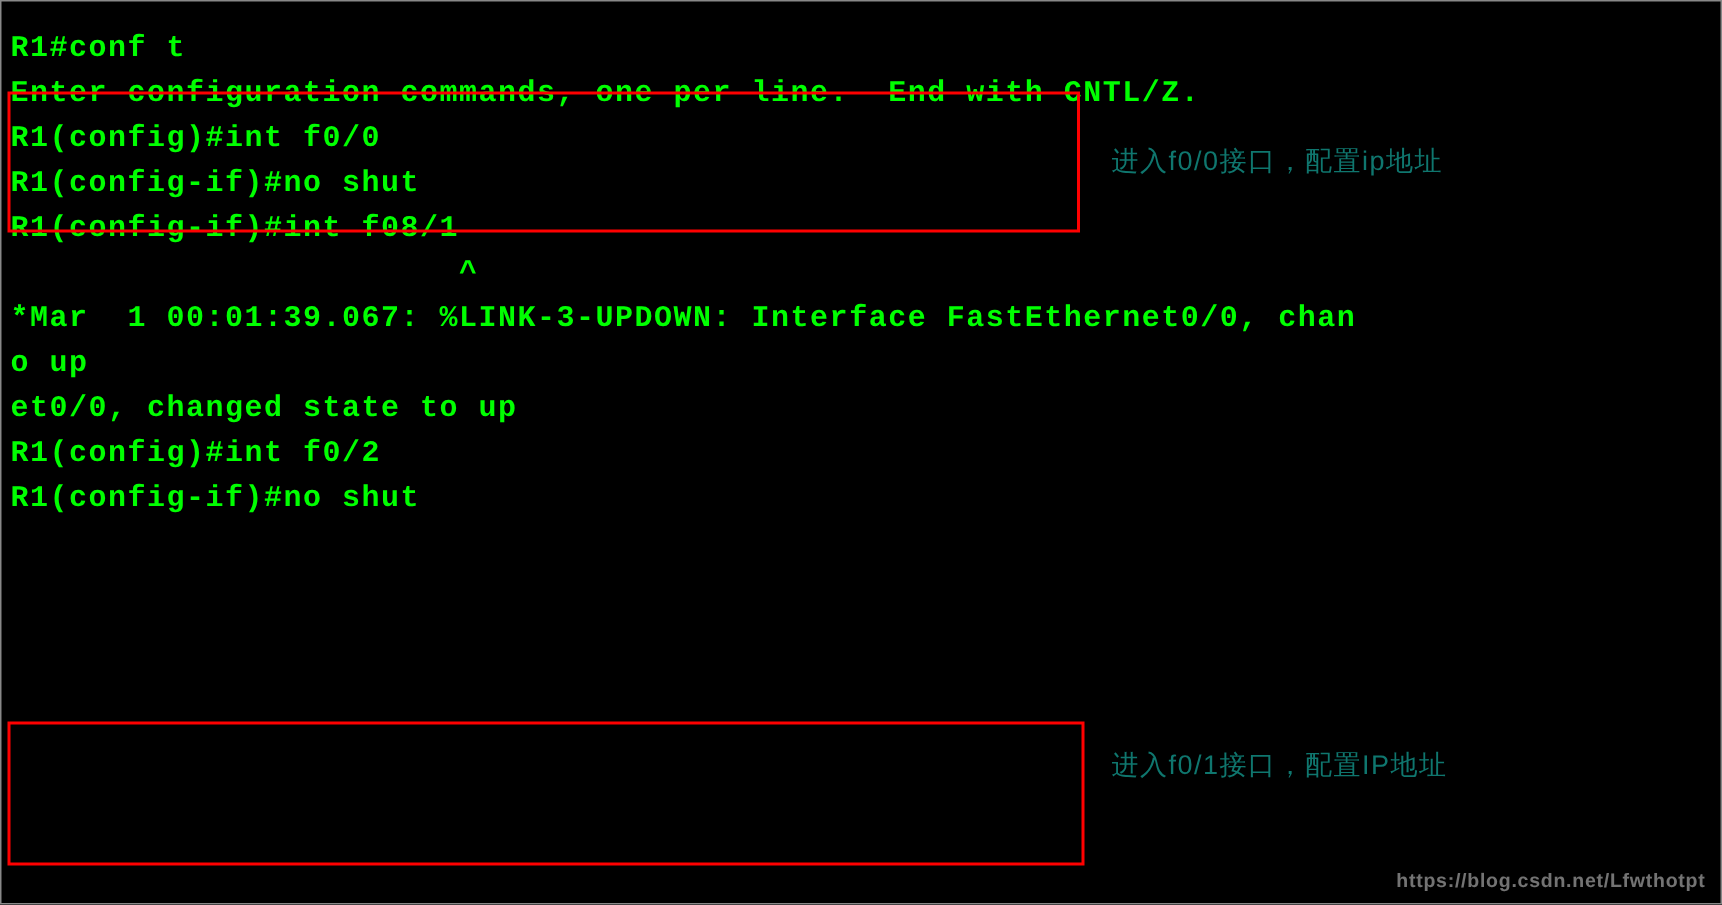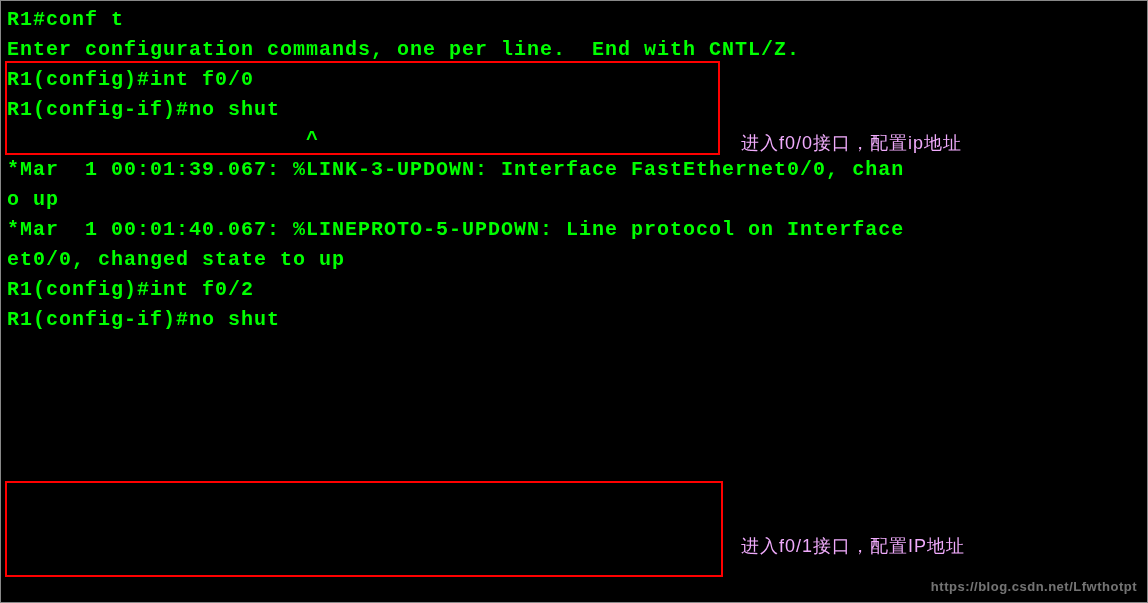--- a/index.html
+++ b/index.html
@@ -9,66 +9,65 @@
       font-size: 20px;
       font-weight: bold;
       color: #00ff00;
       width: 1148px;
       height: 603px;
       position: relative;
       overflow: hidden;
       border: 1px solid #888;
     }
     .terminal {
-      padding: 4px 6px;
+      padding: 17px 6px;
       line-height: 1.5;
       letter-spacing: 1px;
     }
     .line {
       white-space: pre;
       position: relative;
     }
     .box-red {
       position: absolute;
       border: 2px solid #ff0000;
       pointer-events: none;
     }
     .annotation {
       position: absolute;
-      color: #f0abfc;
+      color: #0f766e;
       font-family: "Microsoft YaHei", "SimSun", sans-serif;
       font-size: 18px;
       font-weight: normal;
       letter-spacing: 1px;
-      margin-top: 36px;
     }
     .watermark {
       position: absolute;
       right: 10px;
       bottom: 8px;
       color: rgba(255,255,255,0.45);
       font-family: Arial, sans-serif;
       font-size: 13px;
       font-weight: bold;
       letter-spacing: 0.5px;
     }
   </style>
 </head>
 <body>
 
 <div class="terminal">
   <div class="line">R1#conf t</div>
   <div class="line">Enter configuration commands, one per line.  End with CNTL/Z.</div>
   <div class="line">R1(config)#int f0/0</div>
   <div class="line">R1(config-if)#no shut</div>
+  <div class="line">R1(config-if)#int f08/1</div>
   <div class="line">                       ^</div>
   <div class="line"></div>
   <div class="line">*Mar  1 00:01:39.067: %LINK-3-UPDOWN: Interface FastEthernet0/0, chan</div>
   <div class="line">o up</div>
-  <div class="line">*Mar  1 00:01:40.067: %LINEPROTO-5-UPDOWN: Line protocol on Interface</div>
   <div class="line">et0/0, changed state to up</div>
   <div class="line">R1(config)#int f0/2</div>
   <div class="line">R1(config-if)#no shut</div>
 </div>
 
 <div class="box-red" style="left:4px; top:60px; width:715px; height:94px;"></div>
 <div class="annotation" style="left:740px; top:94px;">进入f0/0接口，配置ip地址</div>
 
 <div class="box-red" style="left:4px; top:480px; width:718px; height:96px;"></div>
 <div class="annotation" style="left:740px; top:497px;">进入f0/1接口，配置IP地址</div>

